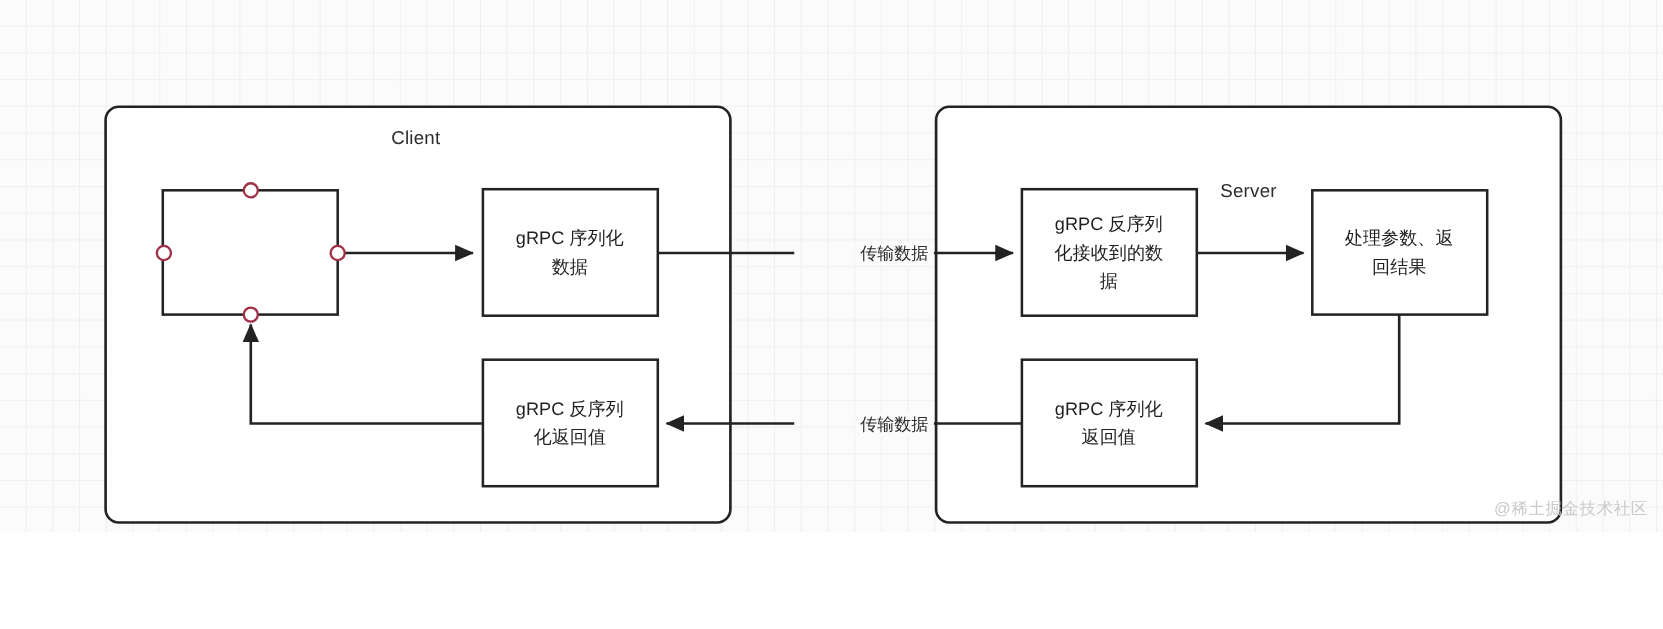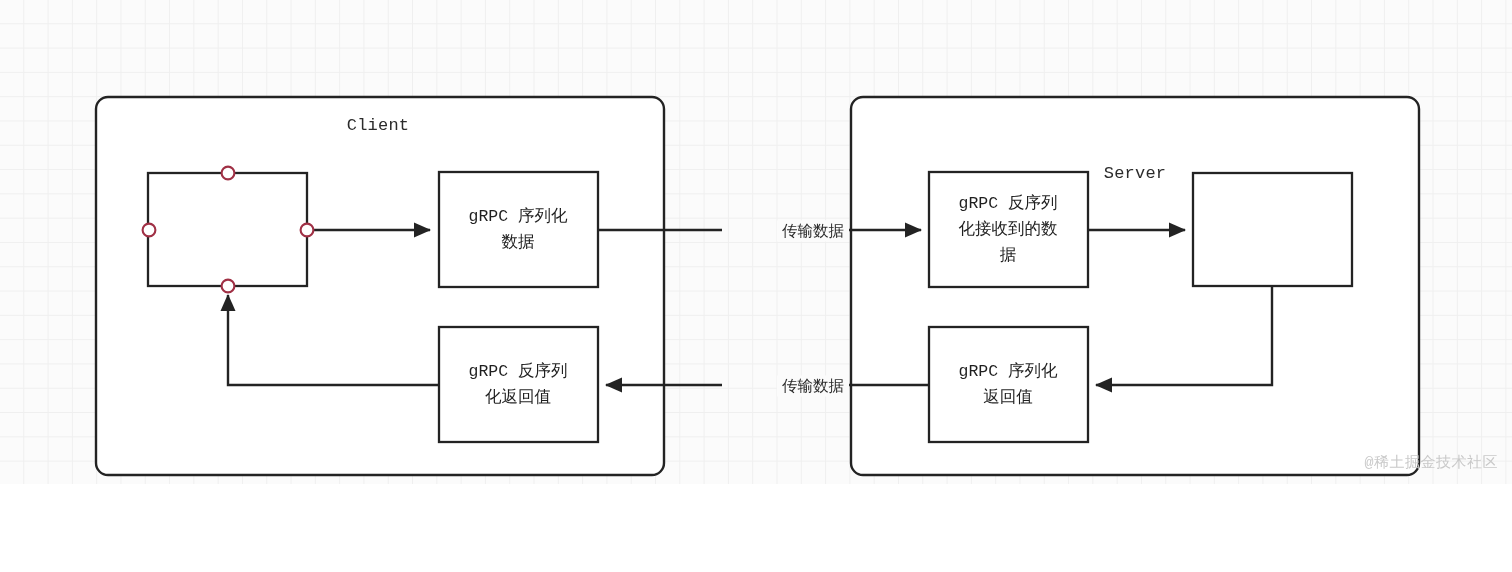--- a/index.html
+++ b/index.html
@@ -11,21 +11,21 @@
     position: relative;
     width: 1512px;
     height: 484px;
     background-color: #fbfbfb;
     background-image:
       linear-gradient(to right, #efefef 1px, transparent 1px),
       linear-gradient(to bottom, #efefef 1px, transparent 1px);
     background-size: 24.3px 24.3px;
     background-position: -1px -1px;
     overflow: hidden;
-    font-family: Liberation Mono, monospace;
+    font-family: Liberation Sans, sans-serif;
   }
   #diagram-svg {
     position: absolute;
     left: 0;
     top: 0;
     width: 1512px;
     height: 572px;
   }
   .lane-label {
     position: absolute;
@@ -111,20 +111,22 @@
   <div class="lane-label" style="left:378px; top:116px;">Client</div>
   <div class="lane-label" style="left:1135px; top:116px;margin-top:48px;">Server</div>
 
   <div class="node-label" style="left:518px; top:230px;">gRPC 序列化
 数据</div>
   <div class="node-label" style="left:518px; top:385px;">gRPC 反序列
 化返回值</div>
   <div class="node-label" style="left:1008px; top:230px;">gRPC 反序列
 化接收到的数
 据</div>
+  <div class="node-label" style="left:1272px; top:230px;">处理参数、返
+回结果</div>
   <div class="node-label" style="left:1008px; top:385px;">gRPC 序列化
 返回值</div>
 
   <div class="edge-label" style="left:766px; top:231px;">传输数据</div>
   <div class="edge-label" style="left:766px; top:386px;">传输数据</div>
 
   <div class="watermark">@稀土掘金技术社区</div>
 
 </div>
 

